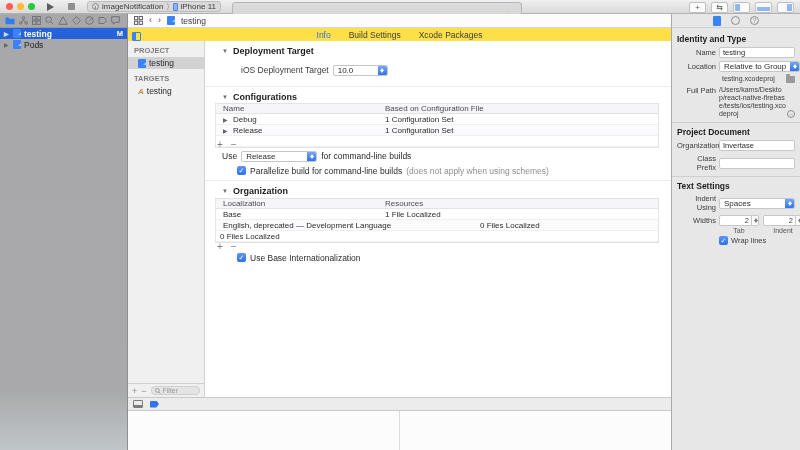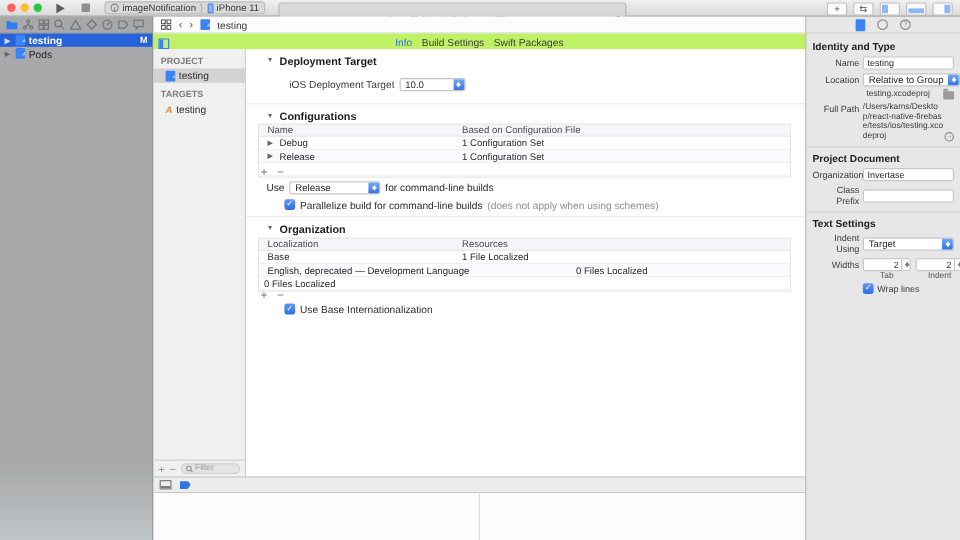--- a/index.html
+++ b/index.html
@@ -35,21 +35,21 @@
 .nav-row.sel{background:#2662d9;color:#fff;font-weight:bold}
 .nav-badge{margin-left:auto;font-size:7.5px;font-weight:bold}
 .tri{font-size:6px;color:#666;width:6px}
 .nav-row.sel .tri{color:#cfe0ff}
 .docic{width:8px;height:9px;background:#3b82f6;border-radius:1px;position:relative;flex:0 0 auto}
 .docic::after{content:"";position:absolute;right:0;top:0;border-left:3px solid transparent;border-bottom:3px solid #9cc2fb;border-top:3px solid #a9aaac00}
 
 .editor{position:absolute;left:128px;top:14px;width:544px;bottom:0;background:#fff;border-right:1px solid #a9a9ab}
 .jumpbar{height:14px;background:#fcfcfc;border-bottom:1px solid #d8d8d8;display:flex;align-items:center;gap:6px;padding:0 6px;font-size:8.5px;color:#3c3c3c}
 .chev{color:#4c4c4c;font-size:9px;line-height:1}
-.tabbar{height:13px;display:flex;align-items:center;justify-content:center;gap:8px;font-size:8.5px;color:#3c3c3c;background:#bef264}
+.tabbar{height:13px;display:flex;align-items:center;justify-content:center;gap:18px;font-size:8.5px;color:#3c3c3c;background:#fde047}
 .tabbar .active{color:#2f6fe4}
 .doc-toggle{position:absolute;left:4px;top:18px;width:9px;height:9px;border:1px solid #3b82f6;border-radius:1px}
 .doc-toggle::after{content:"";position:absolute;left:0;top:0;bottom:0;width:3px;background:#3b82f6}
 .ebody{position:absolute;left:0;right:0;top:27px;bottom:53px;display:flex}
 .psidebar{width:77px;background:#f0f0f0;border-right:1px solid #d2d2d2;position:relative;font-size:8.5px}
 .ps-h{font-size:7.5px;font-weight:bold;color:#7c7c7c;padding:5px 0 2px 6px}
 .ps-row{height:12px;display:flex;align-items:center;gap:3px;padding-left:10px;color:#2b2b2b}
 .ps-row.sel{background:#d2d2d2}
 .target-a{font-size:8px;font-weight:bold;font-style:italic;color:#c9913f}
 .filterbar{position:absolute;left:0;right:0;bottom:0;height:14px;border-top:1px solid #d2d2d2;display:flex;align-items:center;gap:4px;padding:0 4px;color:#8a8a8a;font-size:9px}
@@ -224,21 +224,21 @@
         </svg>
       </span>
     <span class="chev">‹</span>
     <span class="chev">›</span>
     <span class="docic"></span>
     <span>testing</span>
   </div>
   <div class="tabbar">
     <span class="active">Info</span>
     <span>Build Settings</span>
-    <span>Swift Packages</span>
+    <span>Xcode Packages</span>
   </div>
   <span class="doc-toggle"></span>
 
   <div class="ebody">
 
     <div class="psidebar">
       <div class="ps-h">PROJECT</div>
       <div class="ps-row sel">
         <span class="docic"></span>
         <span>testing</span>
@@ -400,21 +400,21 @@
     <div class="irow">
       <span class="ilbl">Class Prefix</span>
       <span class="ifld"></span>
     </div>
     <div class="ins-hr"></div>
 
     <div class="ins-title">Text Settings</div>
     <div class="irow">
       <span class="ilbl">Indent Using</span>
       <span class="dd idd">
-        <span class="dd-t">Target</span>
+        <span class="dd-t">Spaces</span>
         <span class="dd-cap"></span>
       </span>
     </div>
     <div class="irow" style="margin-bottom:1px">
       <span class="ilbl">Widths</span>
       <span style="display:flex;flex:1;gap:0">
         <span class="stpf">2</span>
         <span class="stp"></span>
         <span style="width:4px"></span>
         <span class="stpf">2</span>

